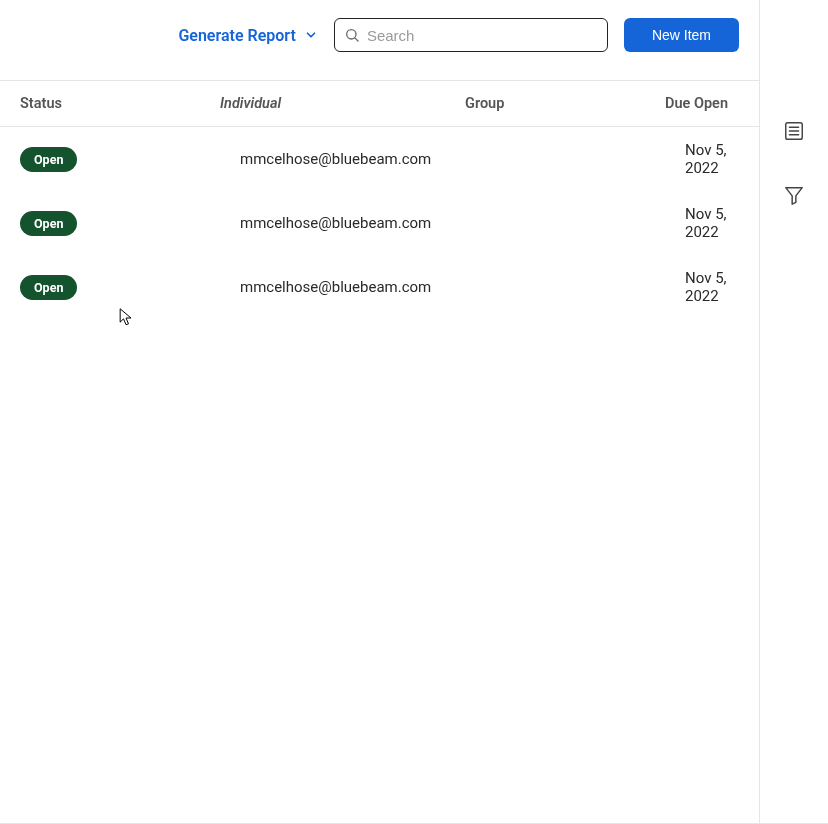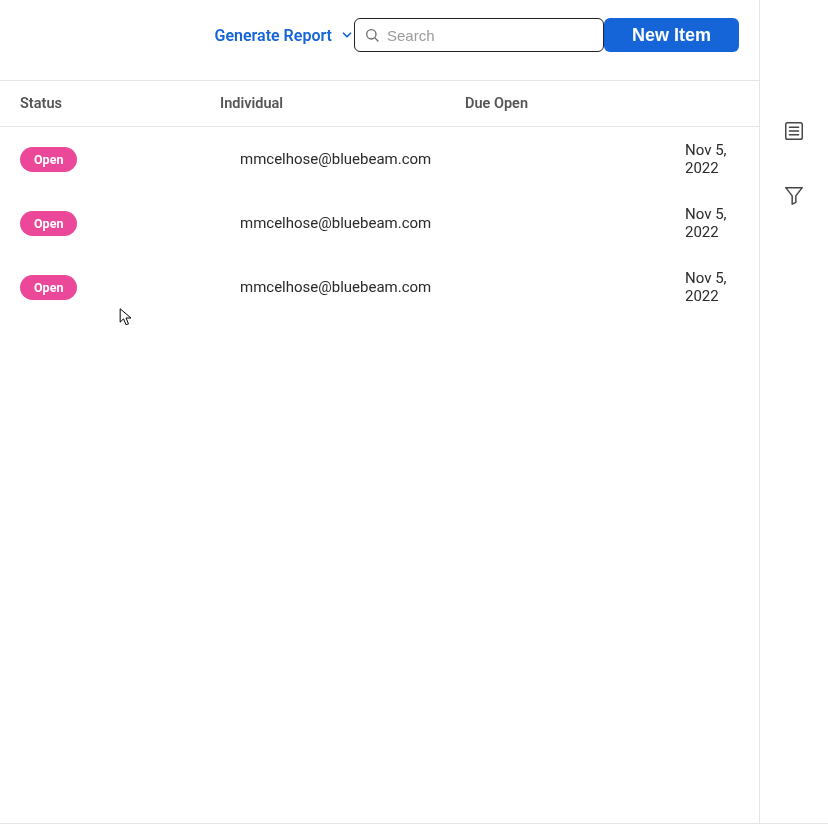--- a/index.html
+++ b/index.html
@@ -24,41 +24,42 @@
       flex: 1;
       display: flex;
       flex-direction: column;
       border-right: 1px solid #e5e5e5;
       border-bottom: 1px solid #e5e5e5;
     }
     .toolbar {
       display: flex;
       align-items: center;
       justify-content: flex-end;
+      gap: 16px;
       padding: 18px 20px 28px 20px;
       border-bottom: 1px solid #e5e5e5;
     }
     .generate-report {
       display: flex;
       align-items: center;
       gap: 8px;
       color: #1665d8;
       font-size: 16px;
       font-weight: 600;
       cursor: pointer;
       user-select: none;
     }
     .generate-report svg {
       width: 14px;
       height: 14px;
       stroke: #1665d8;
     }
     .search-wrap {
       position: relative;
-      width: 250px;
+      width: 274px;
     }
     .search-icon {
       position: absolute;
       left: 10px;
       top: 50%;
       transform: translateY(-50%);
       width: 16px;
       height: 16px;
       pointer-events: none;
       color: #6b6b6b;
@@ -76,50 +77,50 @@
     .search-input::placeholder {
       color: #9a9a9a;
     }
     .new-item-btn {
       background: #1665d8;
       color: #ffffff;
       border: none;
       border-radius: 6px;
       height: 34px;
       padding: 0 28px;
-      font-size: 18px;
-      font-weight: 700;
+      font-size: 14px;
+      font-weight: 400;
       cursor: pointer;
     }
     .table-header {
       display: flex;
       align-items: center;
       padding: 14px 0 14px 20px;
       border-bottom: 1px solid #e5e5e5;
       color: #555;
       font-size: 14.5px;
       font-weight: 600;
     }
     .col-status { width: 200px; }
-    .col-individual { width: 245px; }
+    .col-individual { width: 245px; font-style: italic; }
     .col-group { width: 200px; }
     .col-due { flex: 1; text-align: left; padding-right: 16px;}
     .table-body {
       flex: 1;
     }
     .table-row {
       display: flex;
       align-items: center;
       padding: 14px 0 14px 20px;
       font-size: 15px;
       color: #2a2a2a;
     }
     .status-badge {
       display: inline-block;
-      background: #ec4899;
+      background: #14532d;
       color: #ffffff;
       font-size: 12.5px;
       font-weight: 700;
       padding: 5px 14px;
       border-radius: 999px;
     }
     .row-status { width: 200px; }
     .row-individual { width: 245px; margin-left: 20px; }
     .row-group { width: 200px; }
     .row-due { flex: 1; padding-right: 12px; }
@@ -168,20 +169,21 @@
           </svg>
         <input class="search-input" type="text" placeholder="Search" style="">
       </div>
 
       <button class="new-item-btn">New Item</button>
     </div>
 
     <div class="table-header">
       <div class="col-status">Status</div>
       <div class="col-individual">Individual</div>
+      <div class="col-group">Group</div>
       <div class="col-due">Due Open</div>
     </div>
 
     <div class="table-body">
       <div class="table-row">
         <div class="row-status"><span class="status-badge">Open</span></div>
         <div class="row-individual">mmcelhose@bluebeam.com</div>
         <div class="row-group"></div>
         <div class="row-due">Nov 5, 2022</div>
       </div>

